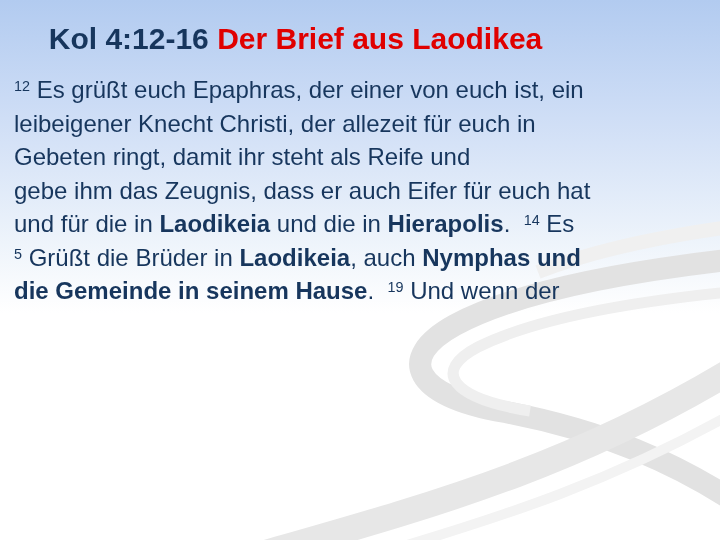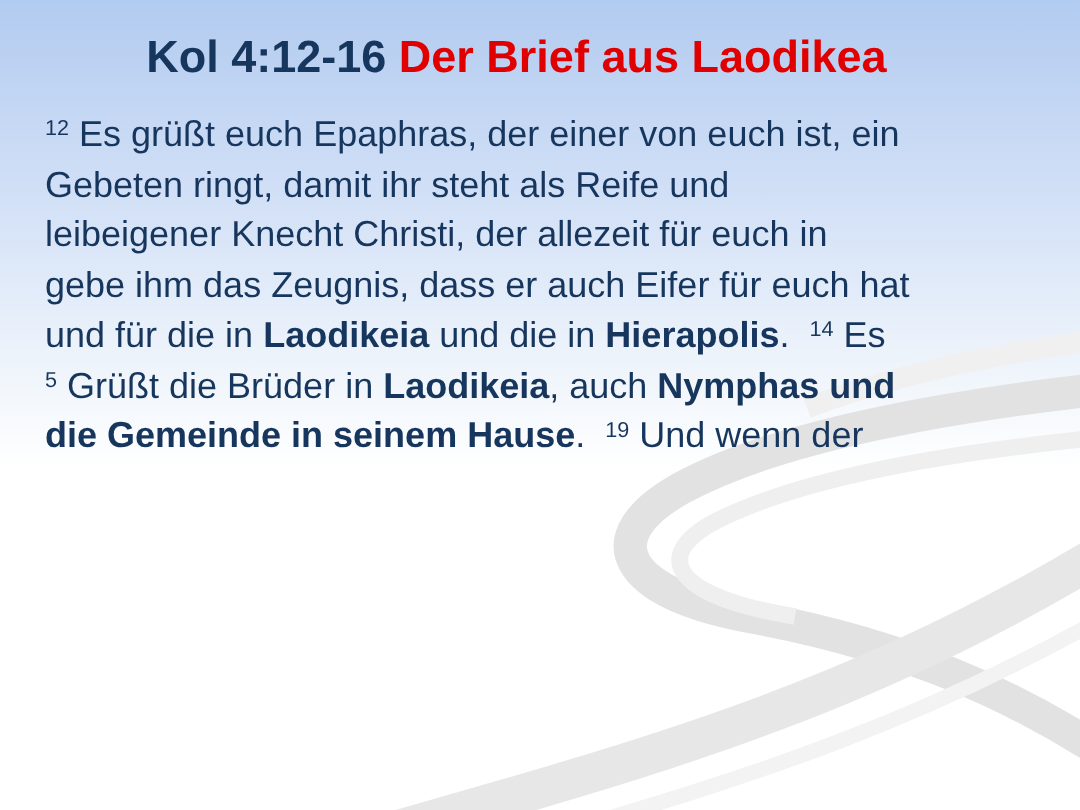--- a/index.html
+++ b/index.html
@@ -22,42 +22,41 @@
   .swoosh {
     position: absolute; left: 0; top: 0;
     width: 720px; height: 540px;
     pointer-events: none;
     z-index: 0;
   }
   .title {
     position: absolute;
     left: 0; top: 20px;
     width: 591px;
-    text-align: right;
+    text-align: center;
     font-size: 30px;
     font-weight: 700;
     line-height: 38px;
     letter-spacing: 0px;
     color: var(--navy, #17365d);
     z-index: 1;
     white-space: nowrap;
   }
   .body-text {
     position: absolute;
     left: 14px; top: 73px;
     width: 704px;
     z-index: 1;
     color: var(--navy, #17365d);
     font-size: 24px;
   }
   .line {
     line-height: 33.5px;
     height: 33.5px;
     white-space: nowrap;
-    margin-left: 16px;
   }
   .seg { color: var(--navy, #17365d); }
   .seg.bold { font-weight: 700; }
   .seg.red { color: var(--red, #e00000); }
   .seg.sup {
     font-size: 60%;
     position: relative;
     top: -0.48em;
     line-height: 0;
   }
@@ -72,21 +71,21 @@
     <path d="M 775,255 C 640,268 520,290 455,325 C 395,358 413,396 505,412 C 600,430 678,462 750,512" fill="none" stroke="#e2e2e2" stroke-width="22"></path>
     <path d="M 775,288 C 650,298 540,316 478,347 C 432,371 450,398 530,411" fill="none" stroke="#efefef" stroke-width="11"></path>
     <path d="M 255,556 C 430,506 580,466 752,358" fill="none" stroke="#e7e7e7" stroke-width="26"></path>
     <path d="M 370,556 C 500,518 620,480 756,400" fill="none" stroke="#f3f3f3" stroke-width="10"></path>
   </svg>
 
   <div class="title"><span class="seg bold">Kol 4:12-16 </span><span class="seg bold red">Der Brief aus Laodikea</span></div>
 
   <div class="body-text">
       <div class="line"><span class="seg sup">12</span><span class="seg"> Es grüßt euch Epaphras, der einer von euch ist, ein</span></div>
+      <div class="line"><span class="seg">leibeigener Knecht Christi, der allezeit für euch in</span></div>
       <div class="line"><span class="seg">Gebeten ringt, damit ihr steht als Reife und</span></div>
-      <div class="line"><span class="seg">leibeigener Knecht Christi, der allezeit für euch in</span></div>
       <div class="line"><span class="seg">gebe ihm das Zeugnis, dass er auch Eifer für euch hat</span></div>
       <div class="line"><span class="seg">und für die in </span><span class="seg bold">Laodikeia</span><span class="seg"> und die in </span><span class="seg bold">Hierapolis</span><span class="seg">. &nbsp;</span><span class="seg sup">14</span><span class="seg"> Es</span></div>
       <div class="line"><span class="seg sup">5</span><span class="seg"> Grüßt die Brüder in </span><span class="seg bold">Laodikeia</span><span class="seg">, auch </span><span class="seg bold">Nymphas und</span></div>
       <div class="line"><span class="seg bold">die Gemeinde in seinem Hause</span><span class="seg">. &nbsp;</span><span class="seg sup">19</span><span class="seg"> Und wenn der</span></div>
     </div>
 
 </div>
 
 </body></html>

